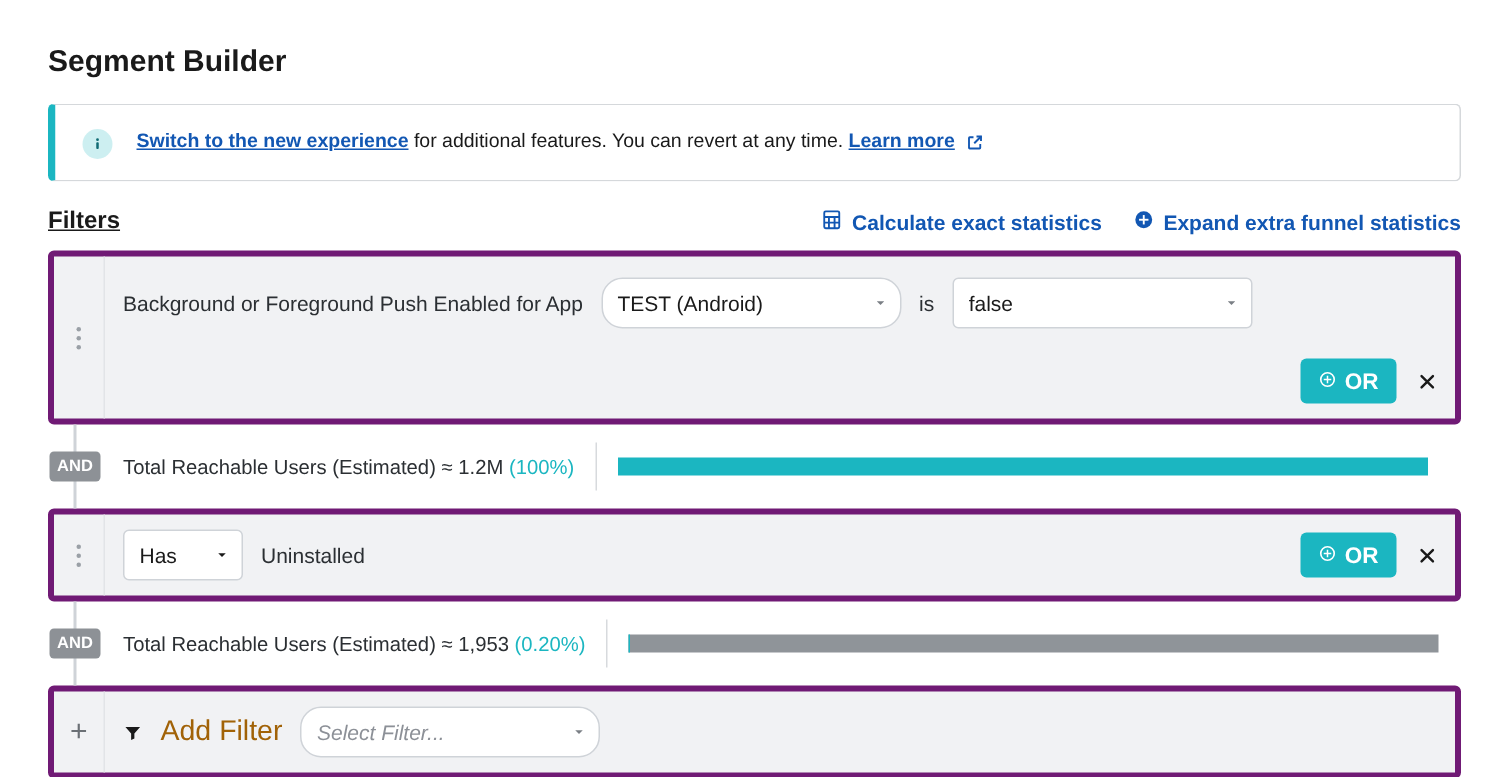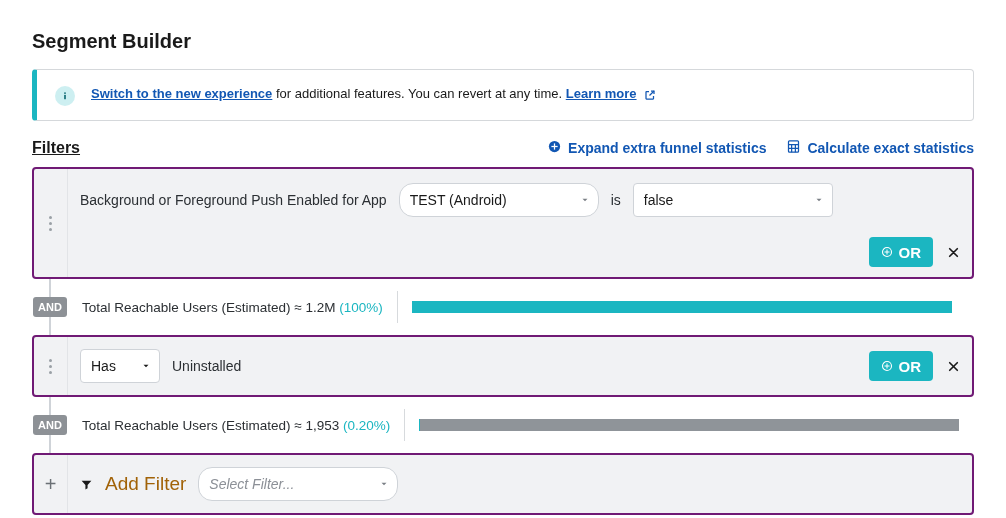--- a/index.html
+++ b/index.html
@@ -49,21 +49,21 @@
   color: #1257b3; font-weight: 700; font-size: 14px;
   display: inline-flex; align-items: center; gap: 6px; cursor: pointer;
 }
 .action-link svg { width: 15px; height: 15px; }
 
 .rail { display: flex; flex-direction: column; }
 
 .filter-row {
   display: flex; align-items: stretch;
   background: #f1f2f4;
-  border: 2px solid #701a75;
+  border: 4px solid #701a75;
   border-radius: 4px;
   min-height: 62px;
 }
 .handle {
   width: 34px; display: flex; align-items: center; justify-content: center;
   color: #9aa0a6; cursor: grab;
   border-right: 1px solid #e2e4e7;
 }
 .handle.plus { font-size: 20px; font-weight: 400; color: #6b7075; cursor: pointer; }
 .dots { display: flex; flex-direction: column; gap: 3px; }
@@ -153,39 +153,39 @@
       </span>
     </div>
   </div>
 </div>
 
 <div class="filters-header">
   <h2>Filters</h2>
   <div class="actions">
     <span class="action-link">
       <span>
-        <svg viewBox="0 0 24 24" fill="#1257b3">
-            <circle cx="12" cy="12" r="9"></circle>
-            <rect x="11" y="7" width="2" height="10" fill="#fff"></rect>
-            <rect x="7" y="11" width="10" height="2" fill="#fff"></rect>
-          </svg>
-      </span>
-      <span>Expand extra funnel statistics</span>
-    </span>
-    <span class="action-link">
-      <span>
         <svg viewBox="0 0 24 24" fill="none" stroke="#1257b3" stroke-width="2">
             <rect x="4" y="3" width="16" height="18" rx="1.5"></rect>
             <line x1="4" y1="9" x2="20" y2="9"></line>
             <line x1="9" y1="9" x2="9" y2="21"></line>
             <line x1="15" y1="9" x2="15" y2="21"></line>
             <line x1="4" y1="15" x2="20" y2="15"></line>
           </svg>
       </span>
       <span>Calculate exact statistics</span>
+    </span>
+    <span class="action-link">
+      <span>
+        <svg viewBox="0 0 24 24" fill="#1257b3">
+            <circle cx="12" cy="12" r="9"></circle>
+            <rect x="11" y="7" width="2" height="10" fill="#fff"></rect>
+            <rect x="7" y="11" width="10" height="2" fill="#fff"></rect>
+          </svg>
+      </span>
+      <span>Expand extra funnel statistics</span>
     </span>
   </div>
 </div>
 
 <div class="rail">
 
   <div class="filter-row">
     <div class="handle">
       <div class="dots">
           <div class="dot"></div>

